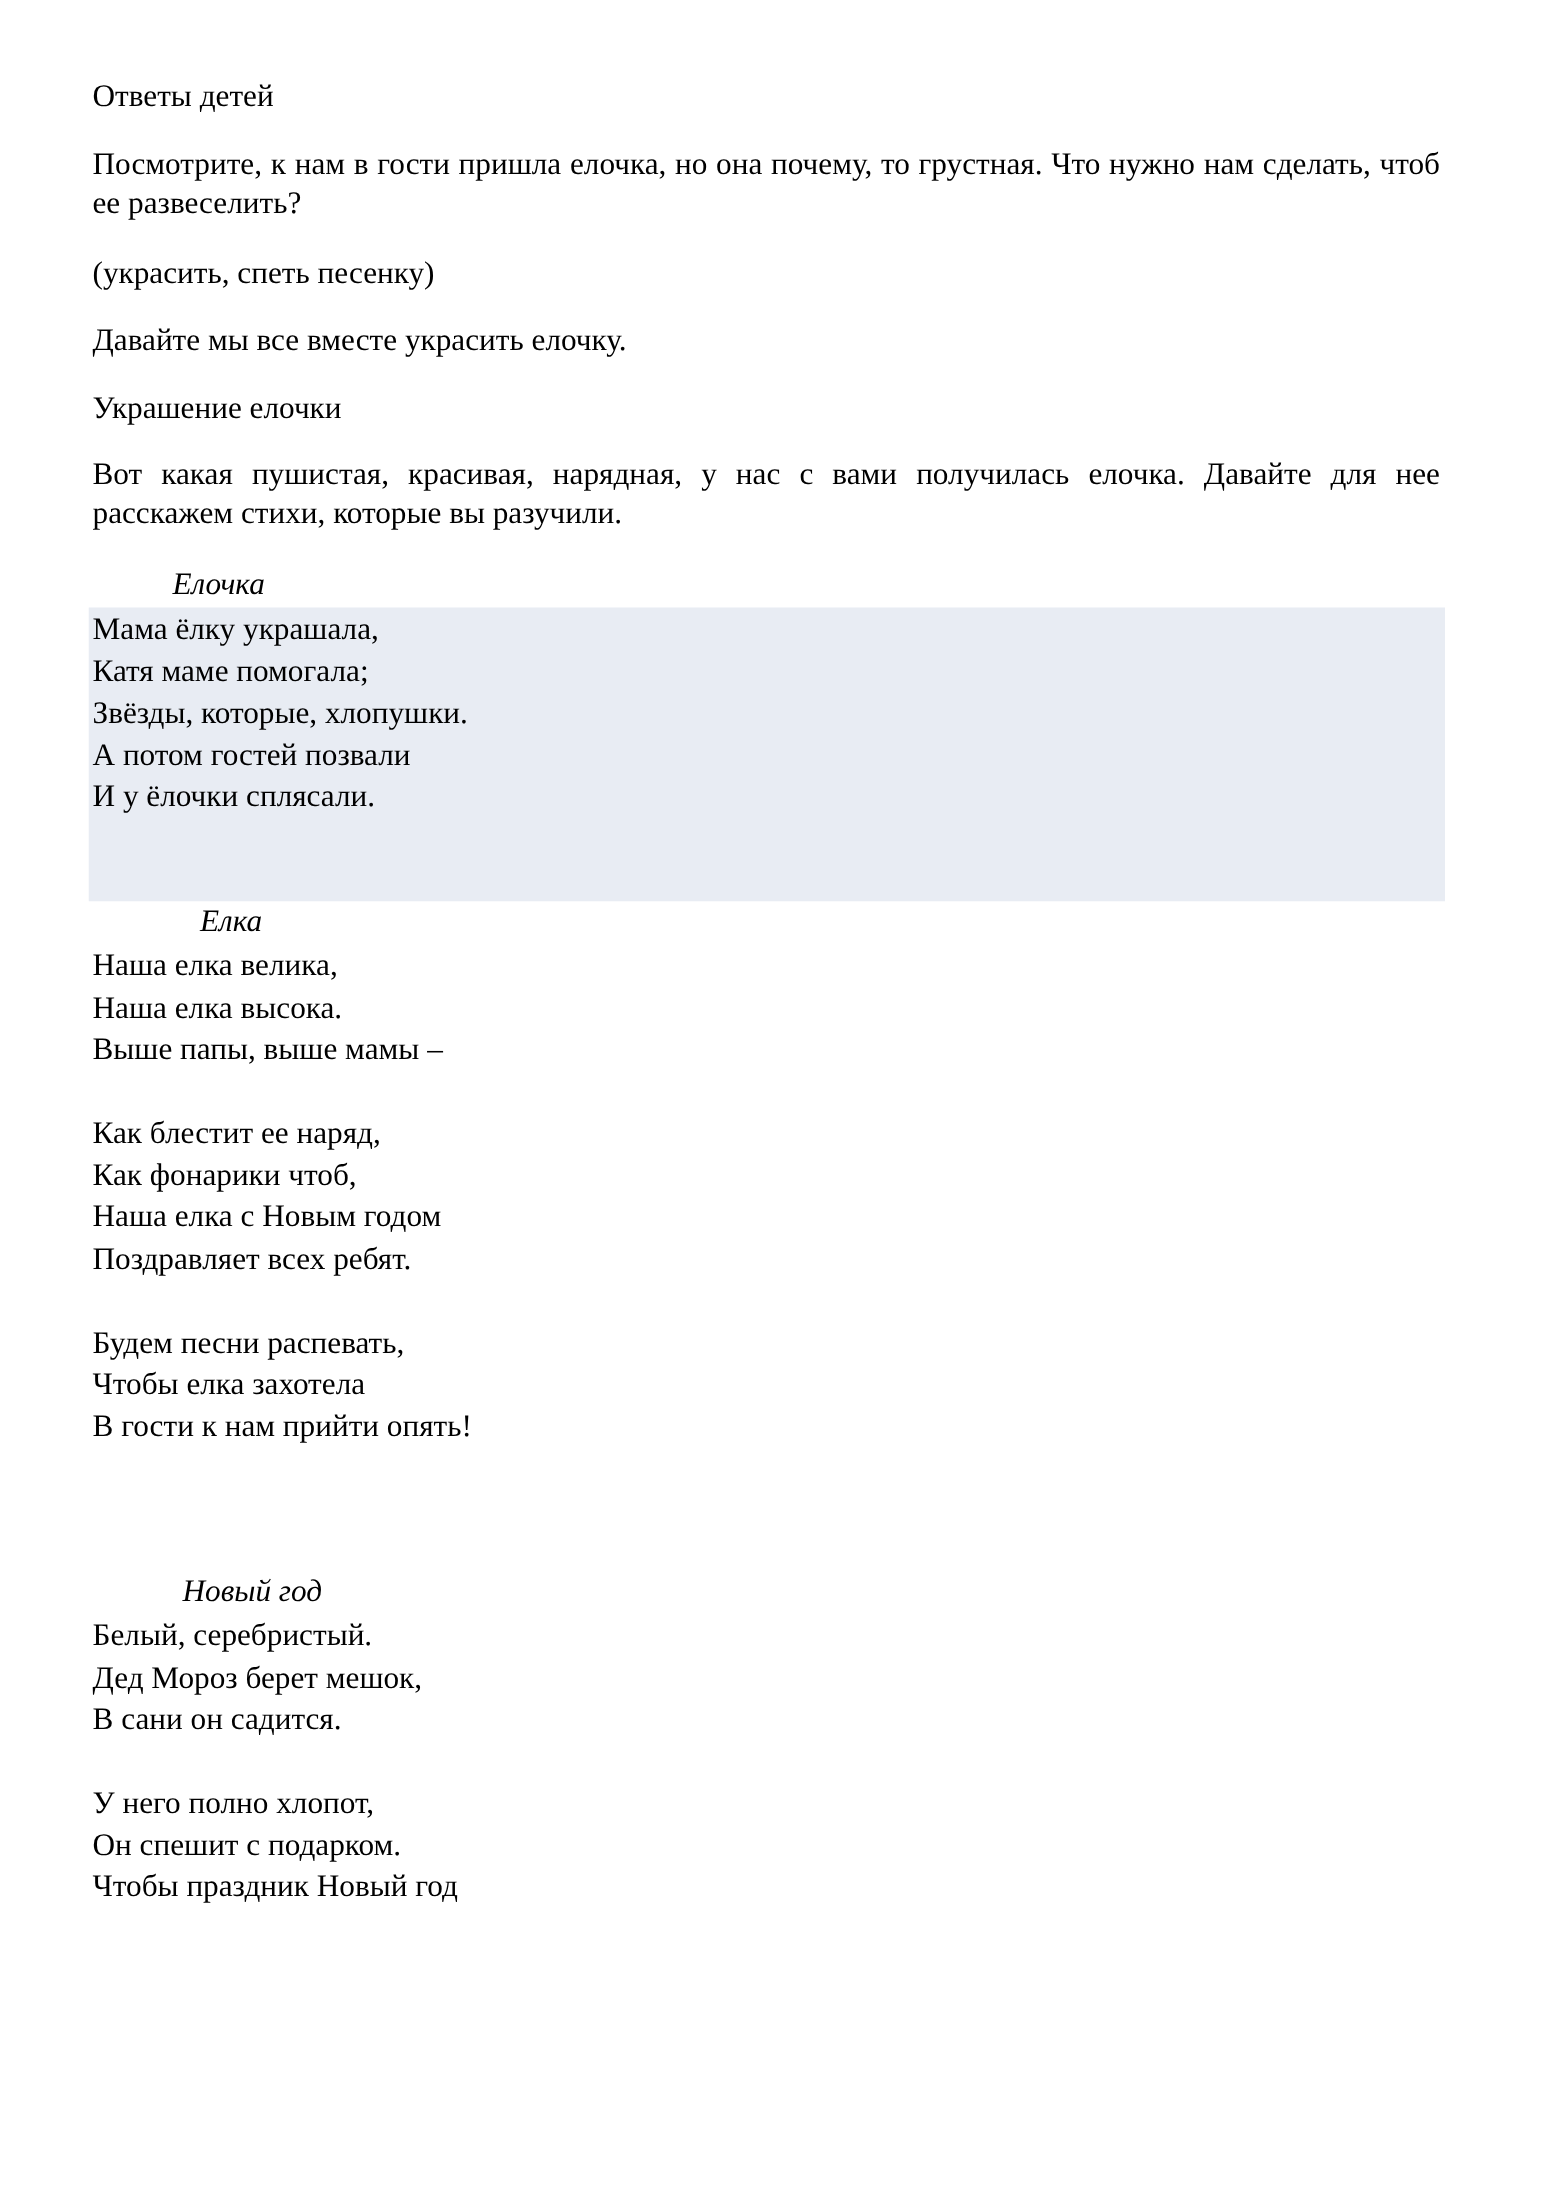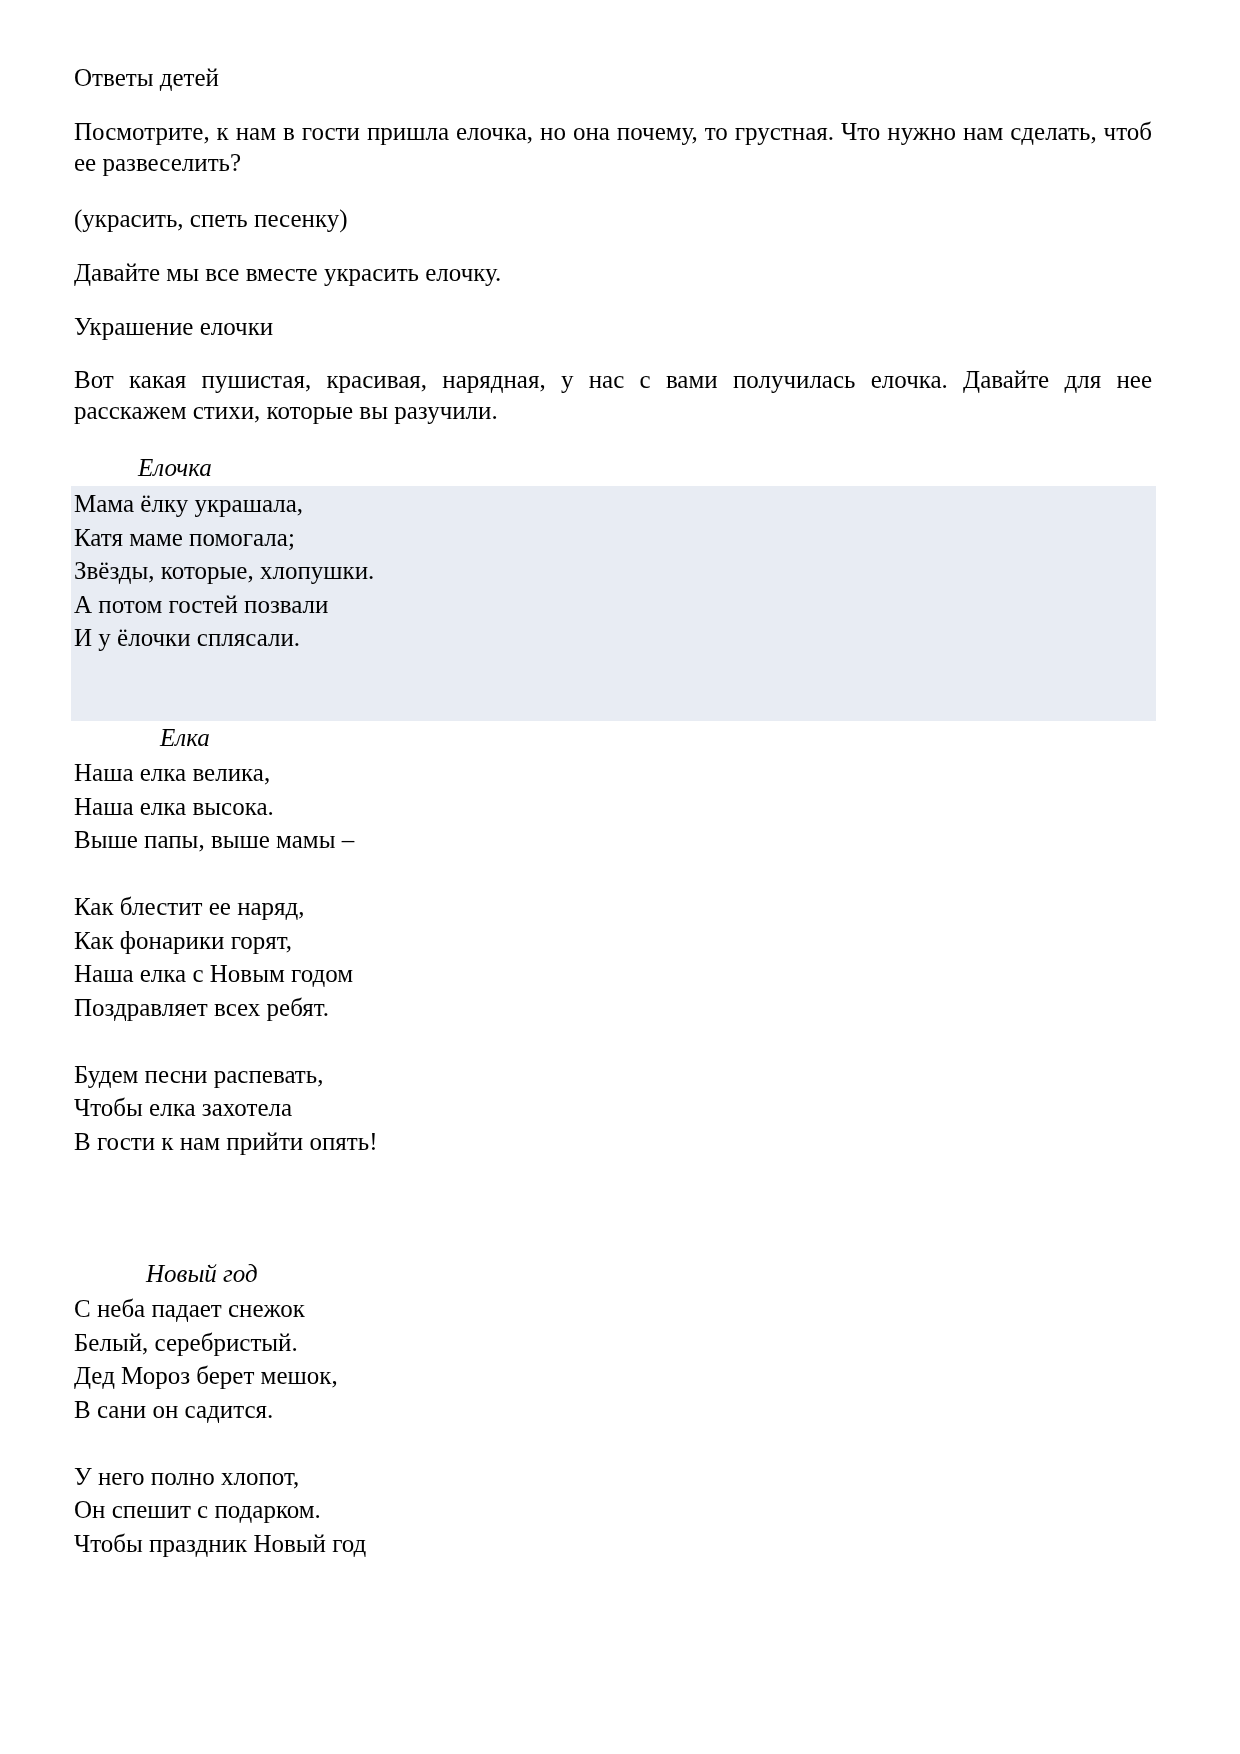--- a/index.html
+++ b/index.html
@@ -42,32 +42,31 @@
   <div>И у ёлочки сплясали.</div>
 </div>
 
 <p class="ptitle" style="left:160px; top:722px;">Елка</p>
 <div class="poem" style="top:756px;">
   <div>Наша елка велика,</div>
   <div>Наша елка высока.</div>
   <div>Выше папы, выше мамы –</div>
   <div>&nbsp;</div>
   <div>Как блестит ее наряд,</div>
-  <div>Как фонарики горят,</div>
+  <div>Как фонарики чтоб,</div>
   <div>Наша елка с Новым годом</div>
   <div>Поздравляет всех ребят.</div>
   <div>&nbsp;</div>
   <div>Будем песни распевать,</div>
   <div>Чтобы елка захотела</div>
   <div>В гости к нам прийти опять!</div>
 </div>
 
 <p class="ptitle" style="left:146px; top:1258px;">Новый год</p>
 <div class="poem" style="top:1292px;">
-  <div>С неба падает снежок</div>
   <div>Белый, серебристый.</div>
   <div>Дед Мороз берет мешок,</div>
   <div>В сани он садится.</div>
   <div>&nbsp;</div>
   <div>У него полно хлопот,</div>
   <div>Он спешит с подарком.</div>
   <div>Чтобы праздник Новый год</div>
 </div>
 
 </body></html>

